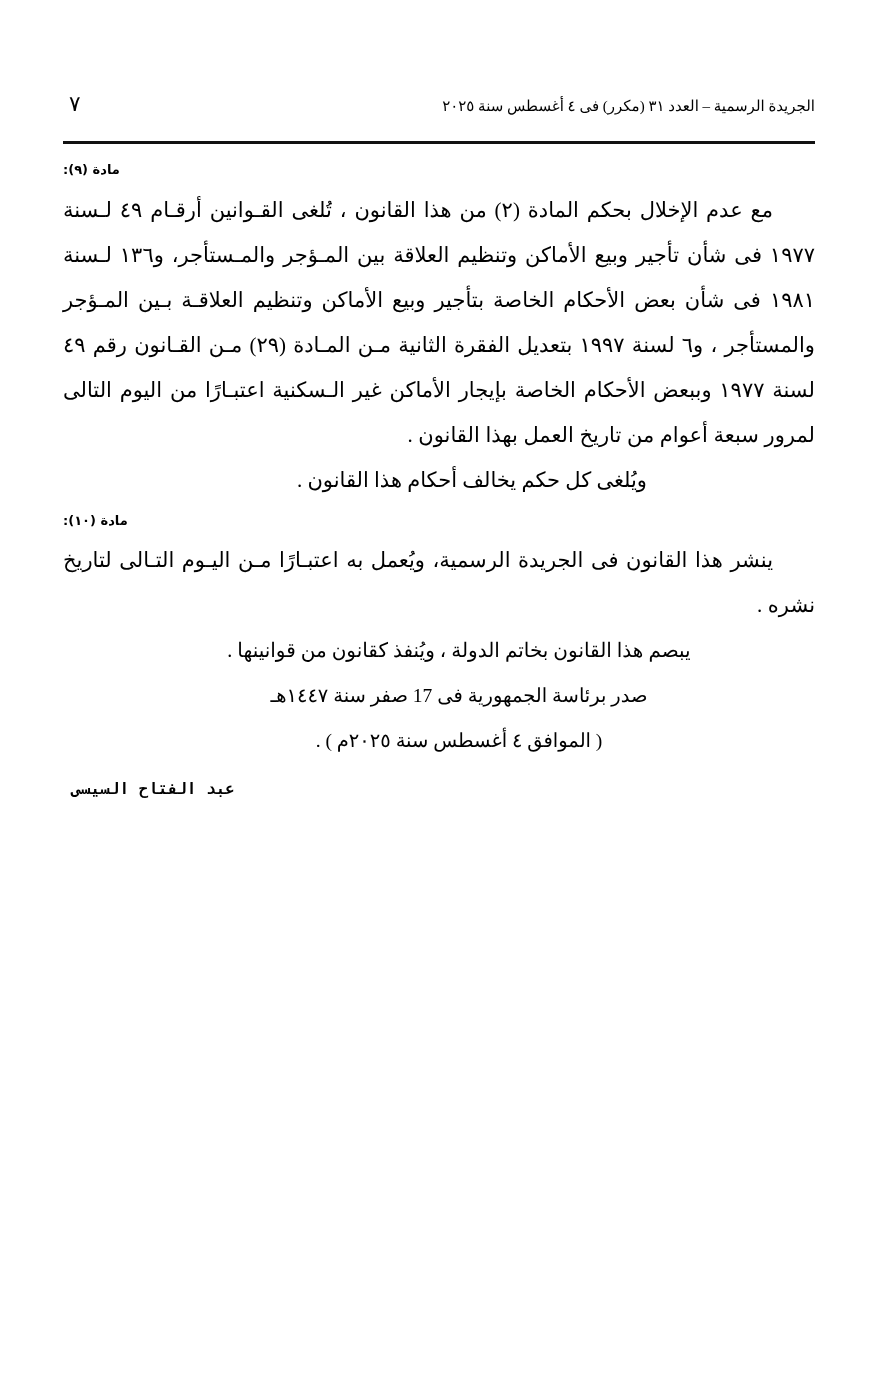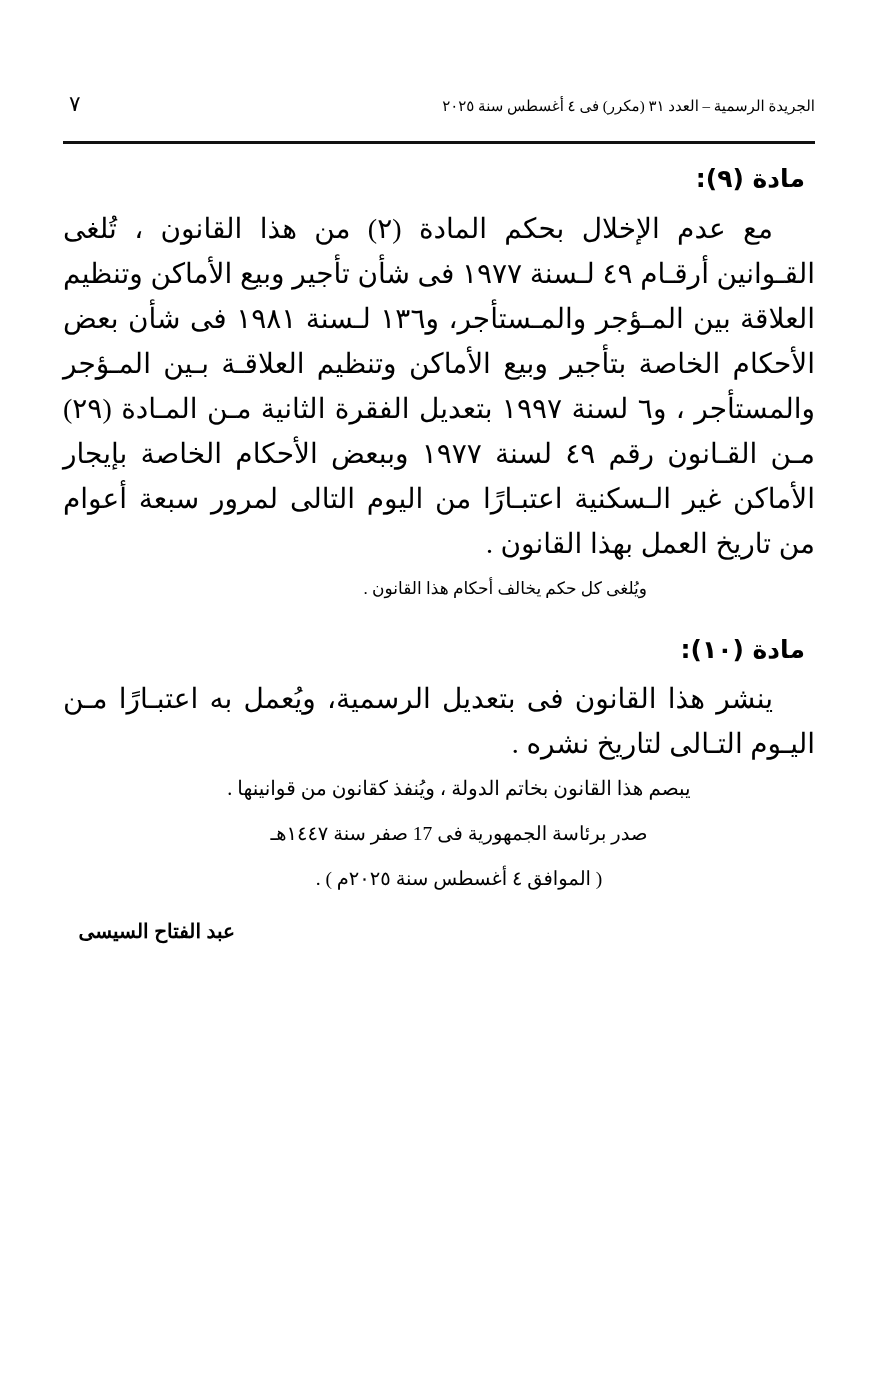--- a/index.html
+++ b/index.html
@@ -58,33 +58,33 @@
   .content {
     position: absolute;
     top: 160px;
     right: 63px;
     width: 752px;
   }
 
   .article-heading {
     font-family: "DejaVu Sans", "Liberation Sans", sans-serif;
     font-weight: bold;
-    font-size: 25px;
-    text-align: right;
+    font-size: 13px;
+    text-align: left;
     margin: 0;
     padding: 0 10px 0 0;
     line-height: 1.5;
   }
 
-  .heading-gap-top { margin-top: 12px; }
+  .heading-gap-top { margin-top: 0; }
 
   
   .para {
     margin: 0;
-    font-size: 28px;
+    font-size: 21px;
     line-height: 45px;
     text-align: justify;
     text-align-last: right;
     text-justify: inter-word;
     word-spacing: 0.02em;
   }
 
   .para.indent {
     text-indent: 42px;
   }
@@ -97,30 +97,30 @@
     text-align: center;
     padding-left: 40px;
   }
 
   .closing-sm {
     font-size: 19.5px;
   }
 
   .sub-line {
     margin: 0;
-    font-size: 17px;
+    font-size: 21px;
     line-height: 45px;
     text-align: right;
     padding-right: 168px;
   }
 
   .signature {
-    font-family: Liberation Sans, sans-serif;
+    font-family: Liberation Mono, monospace;
     font-weight: bold;
-    font-size: 20px;
+    font-size: 16px;
     text-align: right;
     margin: 0;
     line-height: 1.4;
     padding-right: 580px;
     white-space: nowrap;
   }
 
   .block-gap-sm { height: 8px; }
   .block-gap-md { height: 16px; }
 </style>
@@ -148,21 +148,21 @@
       <p class="sub-line">ويُلغى كل حكم يخالف أحكام هذا القانون .</p>
     </div>
 
     <div class="block-gap-sm"></div>
 
     <div>
       <p class="article-heading heading-gap-top">مادة (١٠):</p>
 
       <div class="block-gap-sm"></div>
 
-      <p class="para indent">ينشر هذا القانون فى بتعديل الرسمية، ويُعمل به اعتبـارًا مـن اليـوم التـالى لتاريخ نشره .</p>
+      <p class="para indent">ينشر هذا القانون فى الجريدة الرسمية، ويُعمل به اعتبـارًا مـن اليـوم التـالى لتاريخ نشره .</p>
     </div>
 
     <div>
       <p class="closing">يبصم هذا القانون بخاتم الدولة ، ويُنفذ كقانون من قوانينها .</p>
 
       <p class="closing closing-sm">صدر برئاسة الجمهورية فى 17 صفر سنة ١٤٤٧هـ</p>
 
       <p class="closing closing-sm">( الموافق ٤ أغسطس سنة ٢٠٢٥م ) .</p>
 
       <div class="block-gap-md"></div>

